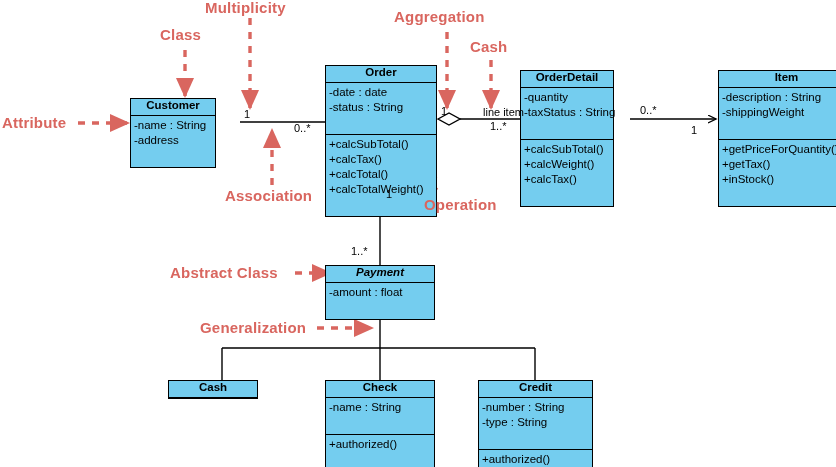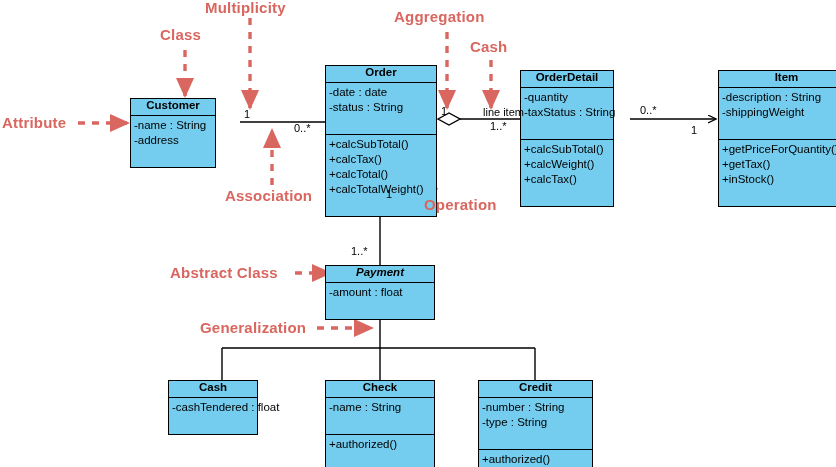--- a/index.html
+++ b/index.html
@@ -133,23 +133,20 @@
 
   <div class="uml" style="left:325px;top:265px;width:110px;">
     <div class="hdr abstract">Payment</div>
     <div class="compart last">
       <div class="row">-amount : float</div>
     </div>
   </div>
 
   <div class="uml" style="left:168px;top:380px;width:90px;">
     <div class="hdr">Cash</div>
-    <div class="compart last">
-      <div class="row">-cashTendered : float</div>
-    </div>
   </div>
 
   <div class="uml" style="left:325px;top:380px;width:110px;">
     <div class="hdr">Check</div>
     <div class="compart">
       <div class="row">-name : String</div>
     </div>
     <div class="compart last">
       <div class="row">+authorized()</div>
     </div>

